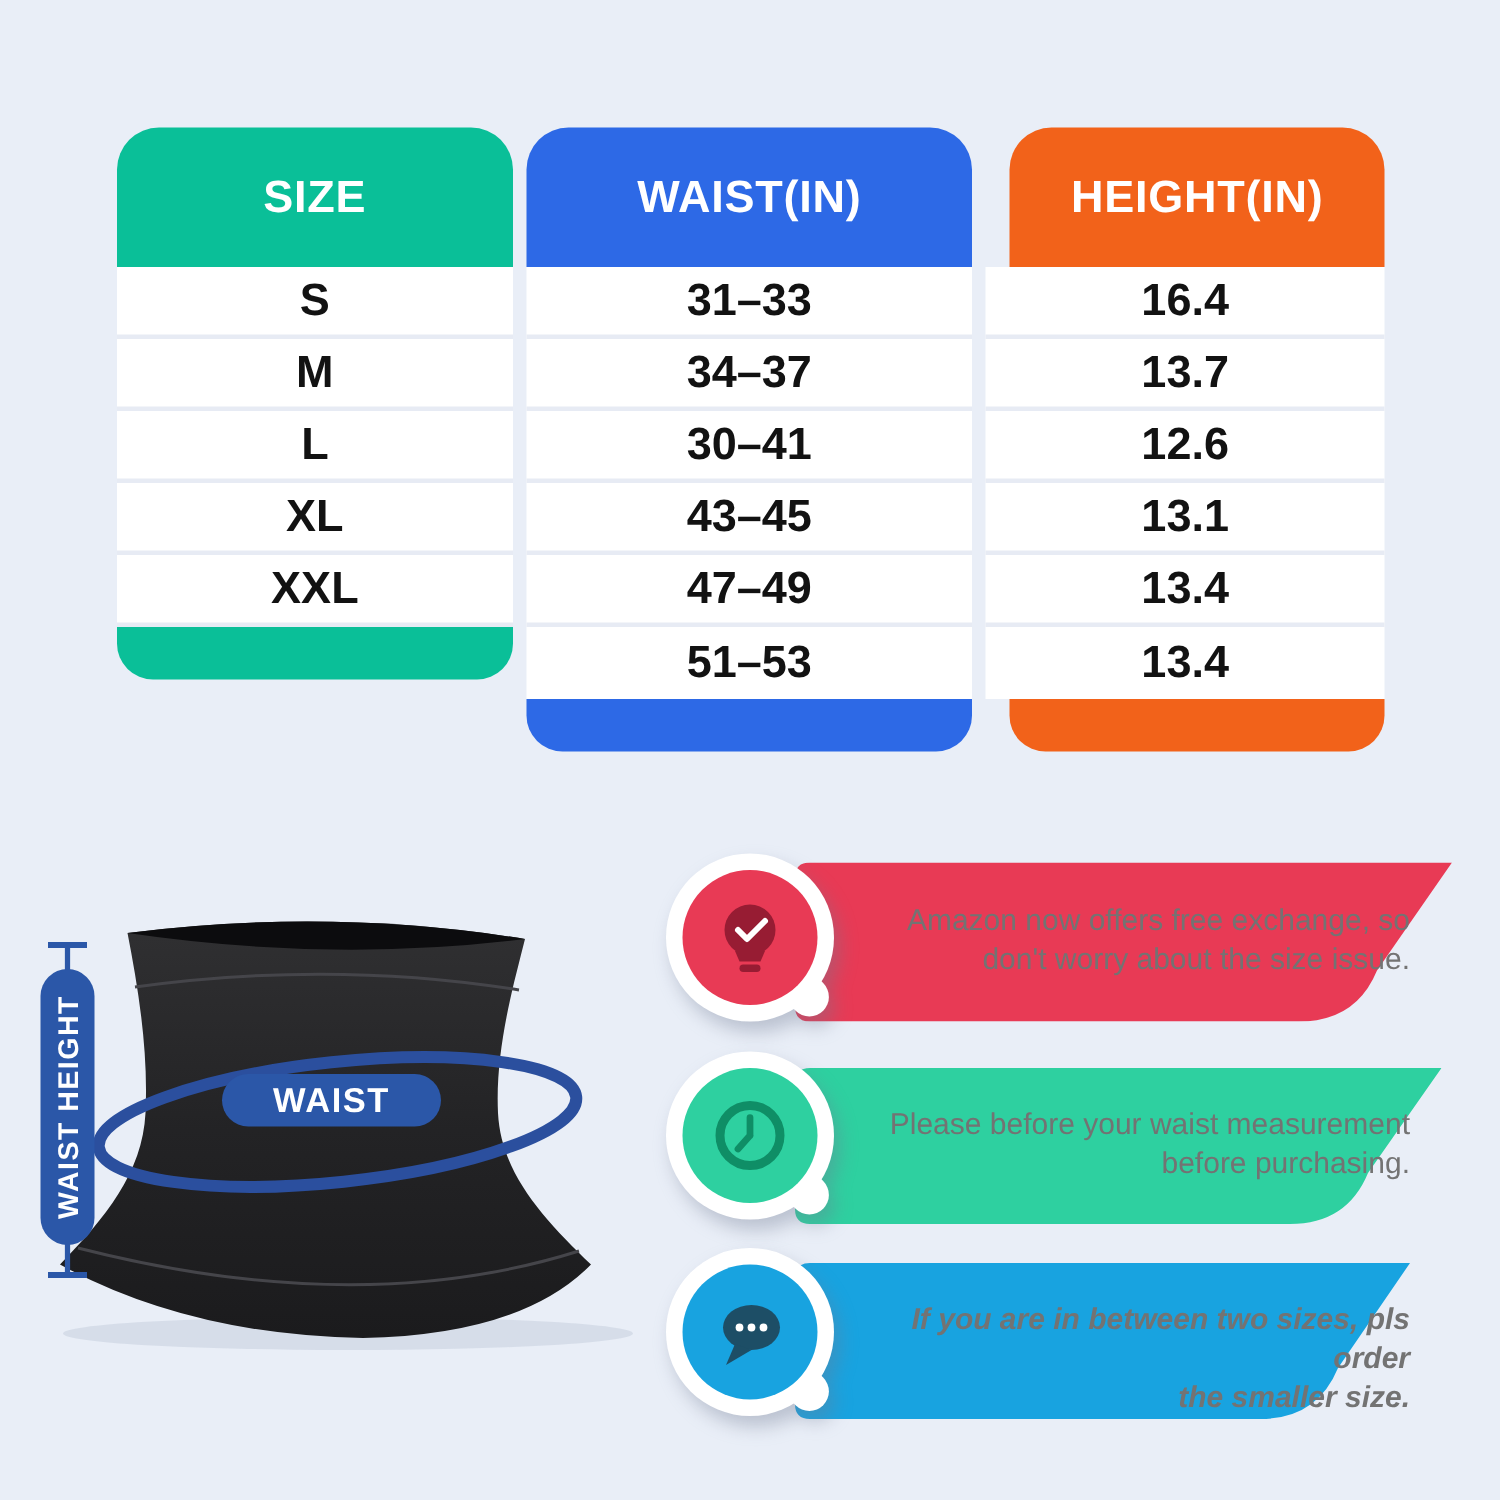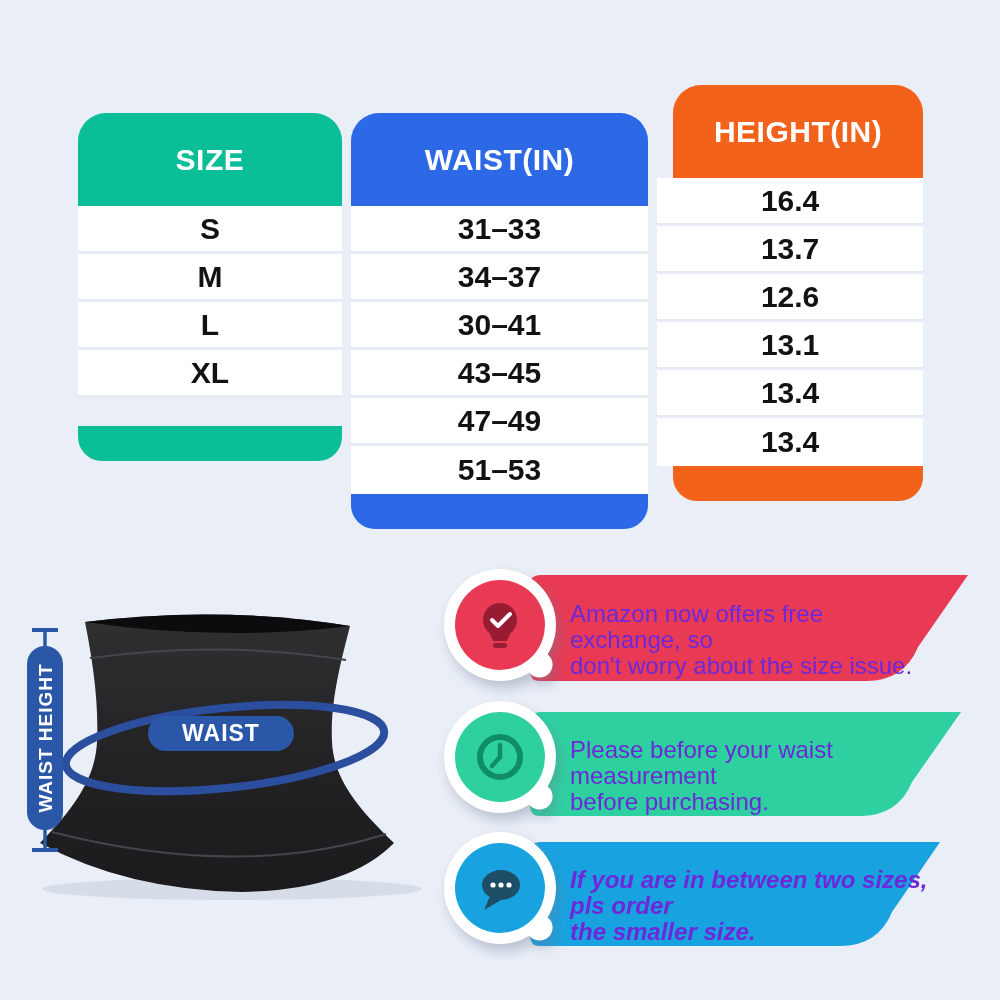--- a/index.html
+++ b/index.html
@@ -3,61 +3,62 @@
 <meta charset="utf-8">
 <style>
   html,body{margin:0;padding:0;}
   body{font-family:"Liberation Sans", sans-serif;}
   .stage{position:relative;width:1000px;height:1000px;background:#e9eef7;overflow:hidden;}
 
   
   .chart{position:absolute;left:78px;top:85px;width:845px;display:flex;gap:9px;}
   .col{display:flex;flex-direction:column;}
   .col-size{width:275px;}
-  .col-waist{width:310px;margin-top:28px;}
+  .col-waist{width:310px;}
   .col-height{width:277px;}
   .col-head{height:93px;border-radius:28px 28px 0 0;display:flex;align-items:center;justify-content:center;
             color:#fff;font-size:30px;font-weight:bold;letter-spacing:.5px;}
   .col-foot{height:35px;border-radius:0 0 24px 24px;}
-  .head-size,.foot-size{background:#0abf98;margin-top:28px;}
+  .head-size,.foot-size{background:#0abf98;}
   .head-waist,.foot-waist{background:#2d69e6;}
   .head-height,.foot-height{background:#f2621a;margin-left:16px;}
   .cell{height:48px;background:#ffffff;display:flex;align-items:center;justify-content:center;
         font-size:30px;font-weight:bold;color:#121212;box-sizing:border-box;border-bottom:3px solid #e7ebf4;}
   .cell.last{border-bottom:none;}
 
   
   .trainer-svg{position:absolute;left:10px;top:600px;}
 
   
   .banner-svg{position:absolute;}
   .b1{left:530px;top:575px;}
   .b2{left:530px;top:712px;}
   .b3{left:530px;top:842px;}
-  .callout-text{position:absolute;left:570px;color:#6d28d9;font-size:24px;line-height:26px;width:370px;}
+  .callout-text{position:absolute;left:570px;color:#737373;font-size:20px;line-height:26px;width:370px;text-align:right;}
   .t1{top:601px;}
   .t2{top:737px;}
   .t3{top:867px;font-weight:bold;font-style:italic;}
   .icon-svg{position:absolute;filter:drop-shadow(4px 7px 6px rgba(110,120,145,.38));}
   .i1{left:443px;top:568px;}
   .i2{left:443px;top:700px;}
   .i3{left:443px;top:831px;}
 </style>
 </head>
 <body>
 
 <div class="stage">
 
   <div class="chart">
     <div class="col col-size">
       <div class="col-head head-size">SIZE</div>
       <div class="cell">S</div>
       <div class="cell">M</div>
       <div class="cell">L</div>
       <div class="cell">XL</div>
+      <div class="cell">XXL</div>
       <div class="col-foot foot-size"></div>
     </div>
     <div class="col col-waist">
       <div class="col-head head-waist">WAIST(IN)</div>
       <div class="cell">31–33</div>
       <div class="cell">34–37</div>
       <div class="cell">30–41</div>
       <div class="cell">43–45</div>
       <div class="cell">47–49</div>
       <div class="cell last">51–53</div>

